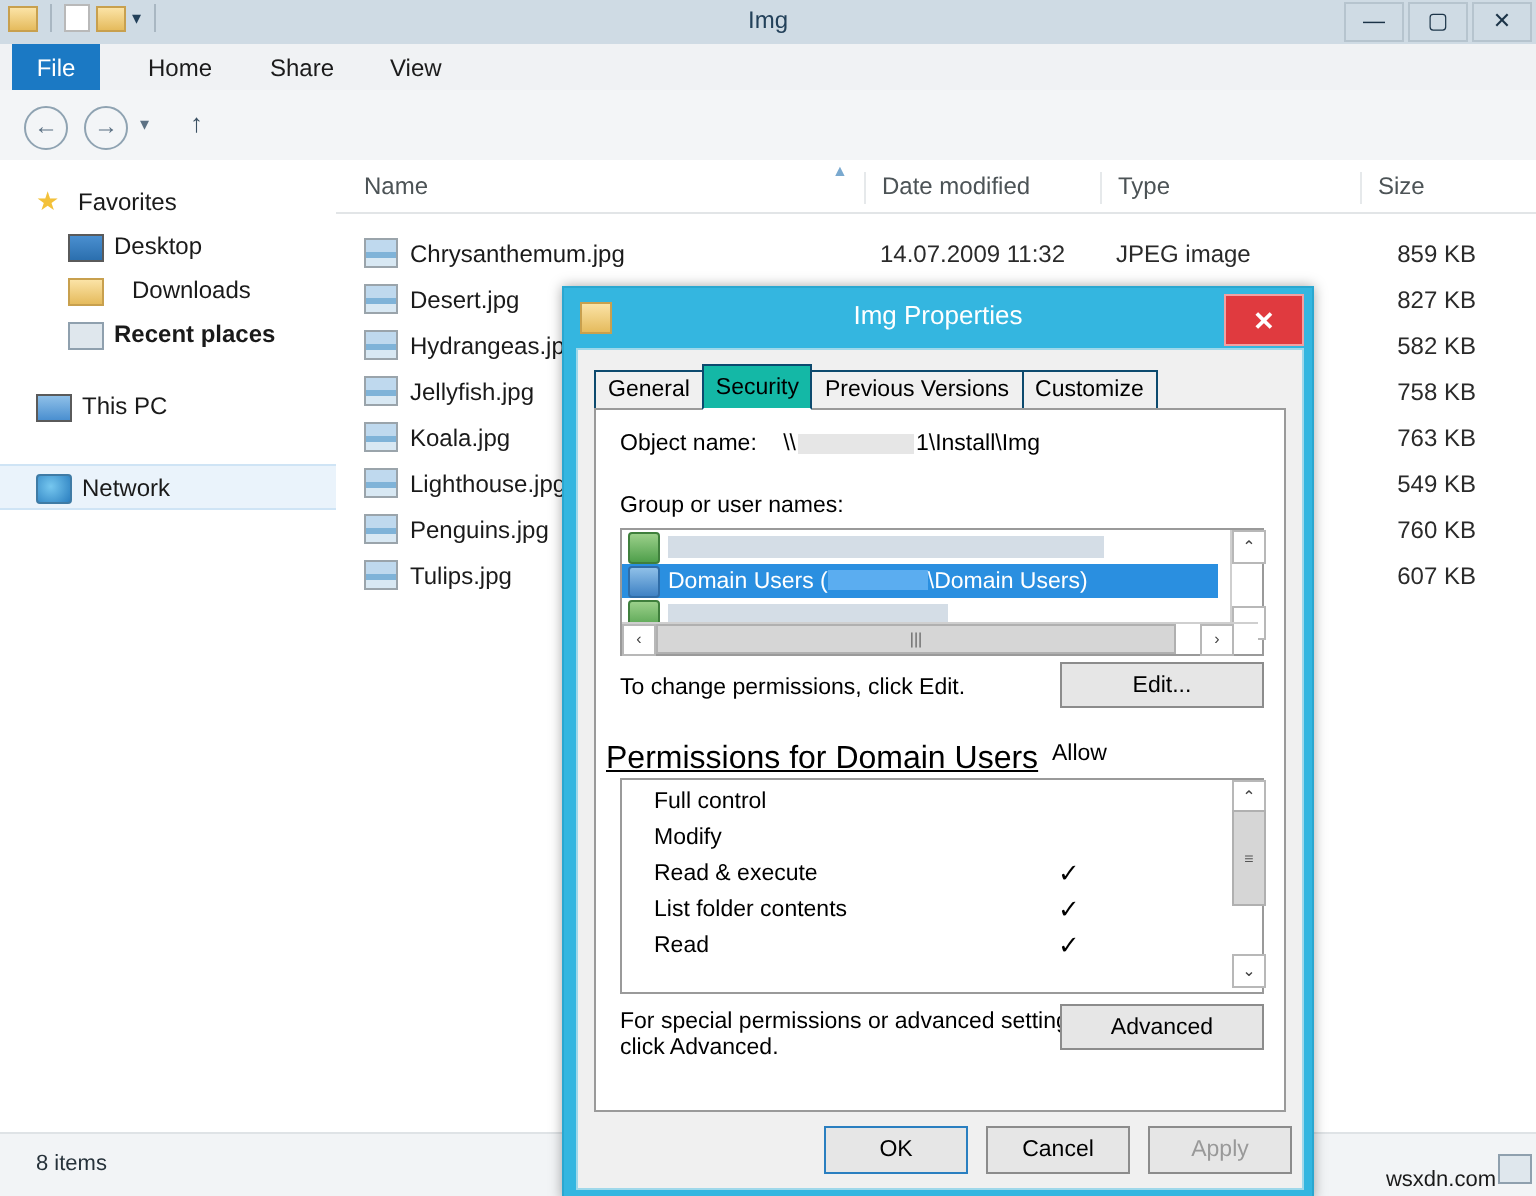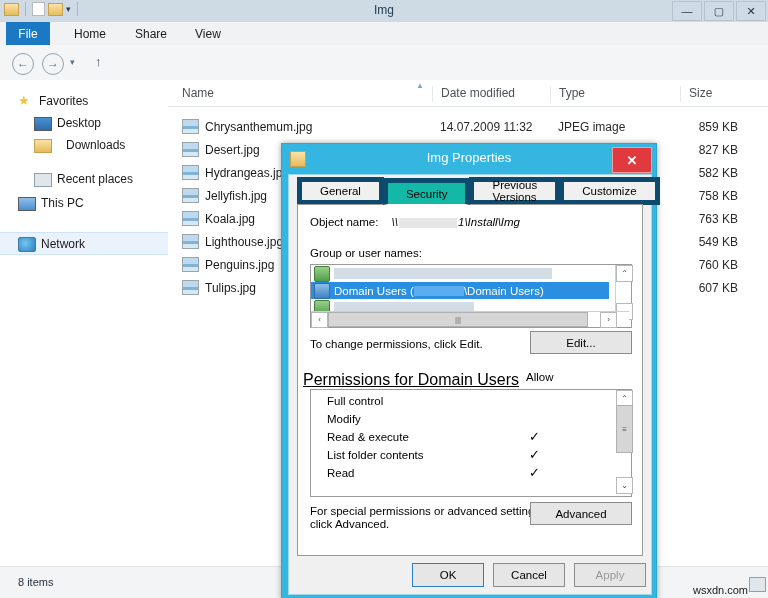--- a/index.html
+++ b/index.html
@@ -157,35 +157,35 @@
     color: #fff; font-size: 13px; font-weight: bold;
     display: flex; align-items: center; justify-content: center;
   }
   .dlg-body {
     position: absolute; left: 6px; top: 30px; width: 362px; height: 419px;
     background: #f0f0f0; border: 1px solid #9fd8ea;
   }
 
   .tabs { position: absolute; left: 8px; top: 9px; height: 21px; display: flex; align-items: flex-end; }
   .tab {
-    height: 18px; padding: 0 18px; background: #f0f0f0;
-    border: 5px solid #0c4a6e; margin-right: -1px;
+    height: 18px; padding: 0 6px; background: #f0f0f0;
+    border: 1px solid #0c4a6e; margin-right: -1px;
     font-size: 11.5px; display: flex; align-items: center; color: #000;
   }
   .tab.active {
     height: 21px; background: #14b8a6; border-bottom: 1px solid #fff;
     position: relative; z-index: 3;
   }
   .tabpanel {
     position: absolute; left: 8px; top: 29px; width: 344px; height: 350px;
     background: #fff; border: 1px solid #9a9a9a;
   }
 
   .objname { position: absolute; left: 12px; top: 11px; font-size: 11.5px; }
-  .objname .val { margin-left: 10px; font-style: italic; }
+  .objname .val { margin-left: 10px; }
   .redact-inline {
     display: inline-block; width: 58px; height: 10px; background: #e6e6e6;
     vertical-align: middle; margin: 0 1px;
   }
   .grouplabel { position: absolute; left: 12px; top: 42px; font-size: 11.5px; }
 
   .userlist {
     position: absolute; left: 12px; top: 59px; width: 320px; height: 62px;
     background: #fff; border: 1px solid #9a9a9a;
   }
@@ -316,21 +316,21 @@
       <span>Favorites</span>
     </div>
     <div class="nav-item" style="top:32px;padding-left:34px;">
       <span class="ico" style="background:linear-gradient(#4a8fd0,#2b6fae);border:1px solid #5a5a5a;height:12px;margin-top:2px;"></span>
       <span>Desktop</span>
     </div>
     <div class="nav-item" style="top:54px;padding-left:34px;gap:9px;">
       <span class="ico" style="background:linear-gradient(#fbe3a6,#e5bb5d);border:1px solid #c8a04e;height:12px;margin-top:2px;"></span>
       <span>Downloads</span>
     </div>
-    <div class="nav-item" style="top:88px;padding-left:34px;">
+    <div class="nav-item" style="top:76px;padding-left:34px;font-weight:bold;">
       <span class="ico" style="background:#dfe7ed;border:1px solid #8fa0ae;height:12px;margin-top:2px;"></span>
       <span>Recent places</span>
     </div>
     <div class="nav-item" style="top:112px;padding-left:18px;">
       <span class="ico" style="background:linear-gradient(#8fc0e8,#4a8fd0);border:1px solid #5a5a5a;height:12px;margin-top:2px;"></span>
       <span>This PC</span>
     </div>
     <div class="nav-item selected" style="top:152px;padding-left:18px;">
       <span class="ico" style="background:radial-gradient(circle at 40% 40%, #76c7ef, #2b7fc0);border:1px solid #3f7ba5;height:13px;margin-top:1px;border-radius:2px;"></span>
       <span>Network</span>

